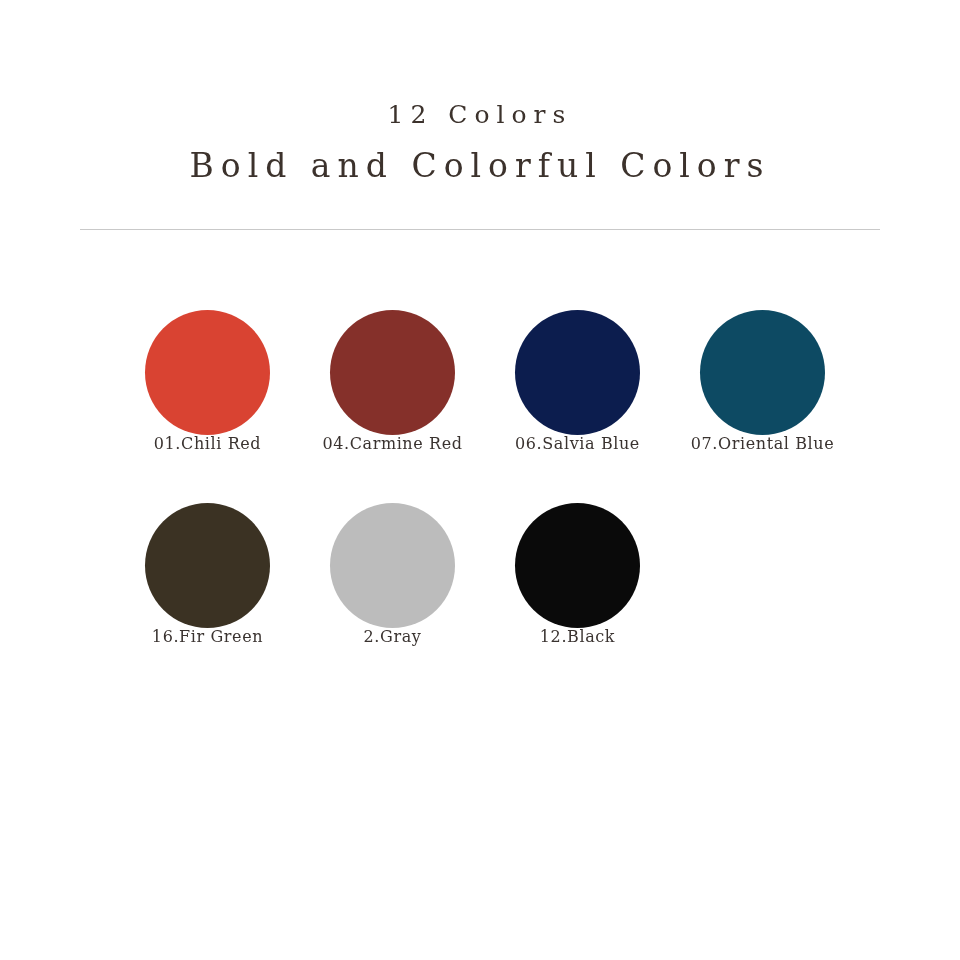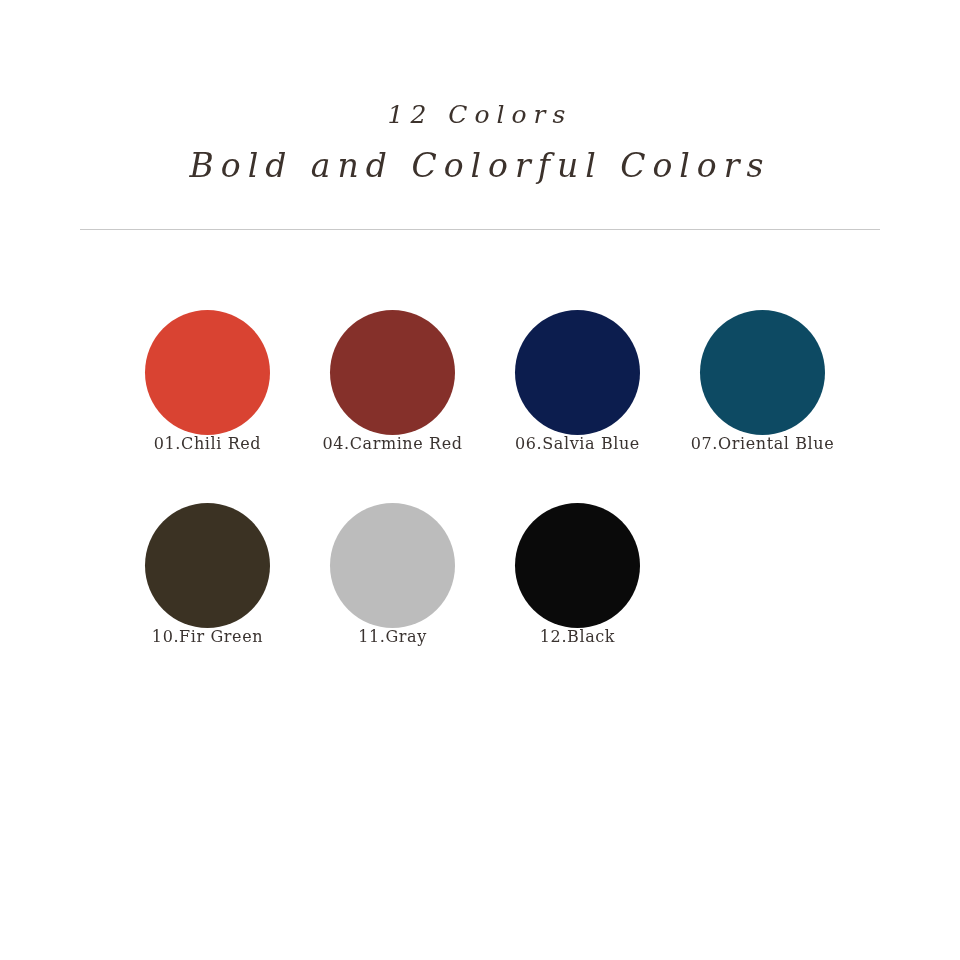--- a/index.html
+++ b/index.html
@@ -21,21 +21,20 @@
     box-sizing: border-box;
   }
 
   
   .header {
     position: absolute;
     top: 98px;
     left: 0;
     width: 960px;
     text-align: center;
-    font-style: italic;
   }
   .title-main {
     font-size: 25px;
     letter-spacing: 7px;
     color: #3C322C;
     font-weight: 400;
     line-height: 34px;
     white-space: pre;
   }
   .title-sub {
@@ -119,25 +118,25 @@
       <div class="swatch-cell">
         <div class="swatch-circle" style="background: rgb(12, 29, 78);"></div>
         <div class="swatch-label">06.Salvia Blue</div>
       </div>
       <div class="swatch-cell">
         <div class="swatch-circle" style="background: rgb(13, 74, 99);"></div>
         <div class="swatch-label">07.Oriental Blue</div>
       </div>
       <div class="swatch-cell">
         <div class="swatch-circle" style="background: rgb(59, 50, 35);"></div>
-        <div class="swatch-label">10.Fir Green</div>
+        <div class="swatch-label">16.Fir Green</div>
       </div>
       <div class="swatch-cell">
         <div class="swatch-circle" style="background: rgb(188, 188, 188);"></div>
-        <div class="swatch-label">11.Gray</div>
+        <div class="swatch-label">2.Gray</div>
       </div>
       <div class="swatch-cell">
         <div class="swatch-circle" style="background: rgb(10, 10, 10);"></div>
         <div class="swatch-label">12.Black</div>
       </div>
     </div>
 
 </div>
 
 </body></html>

